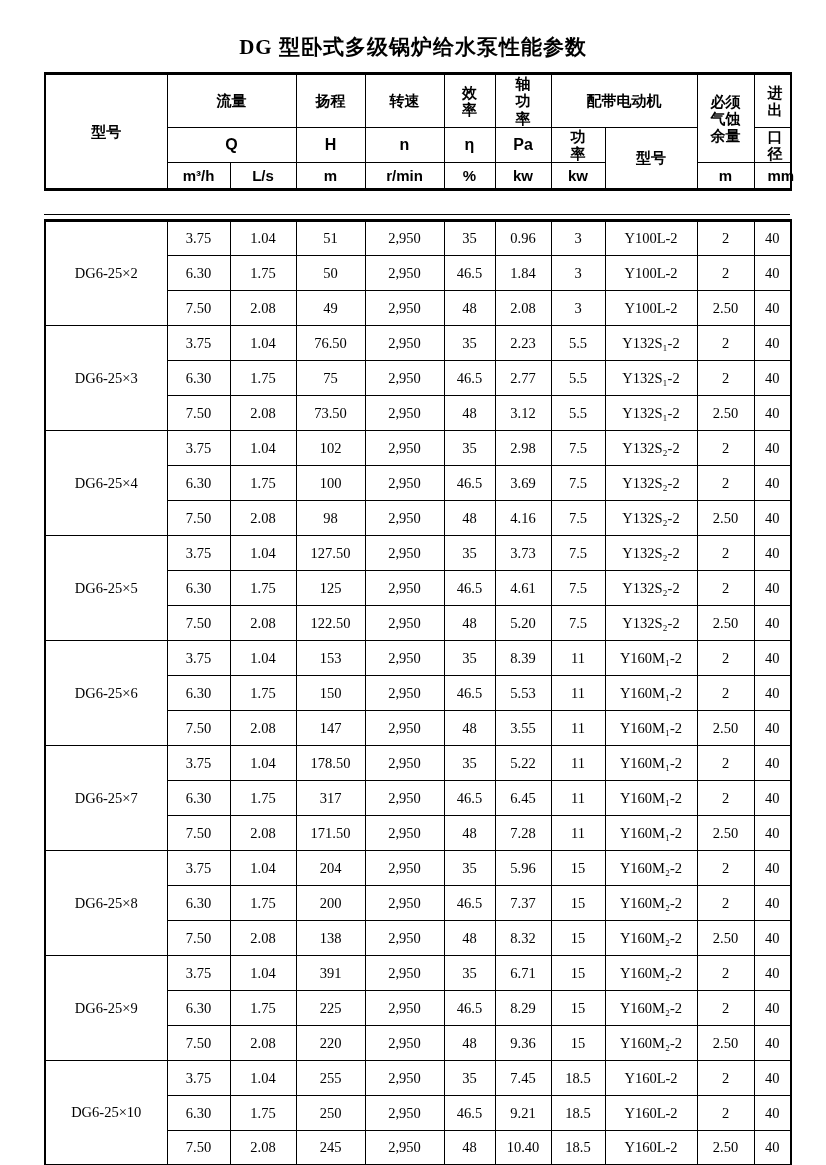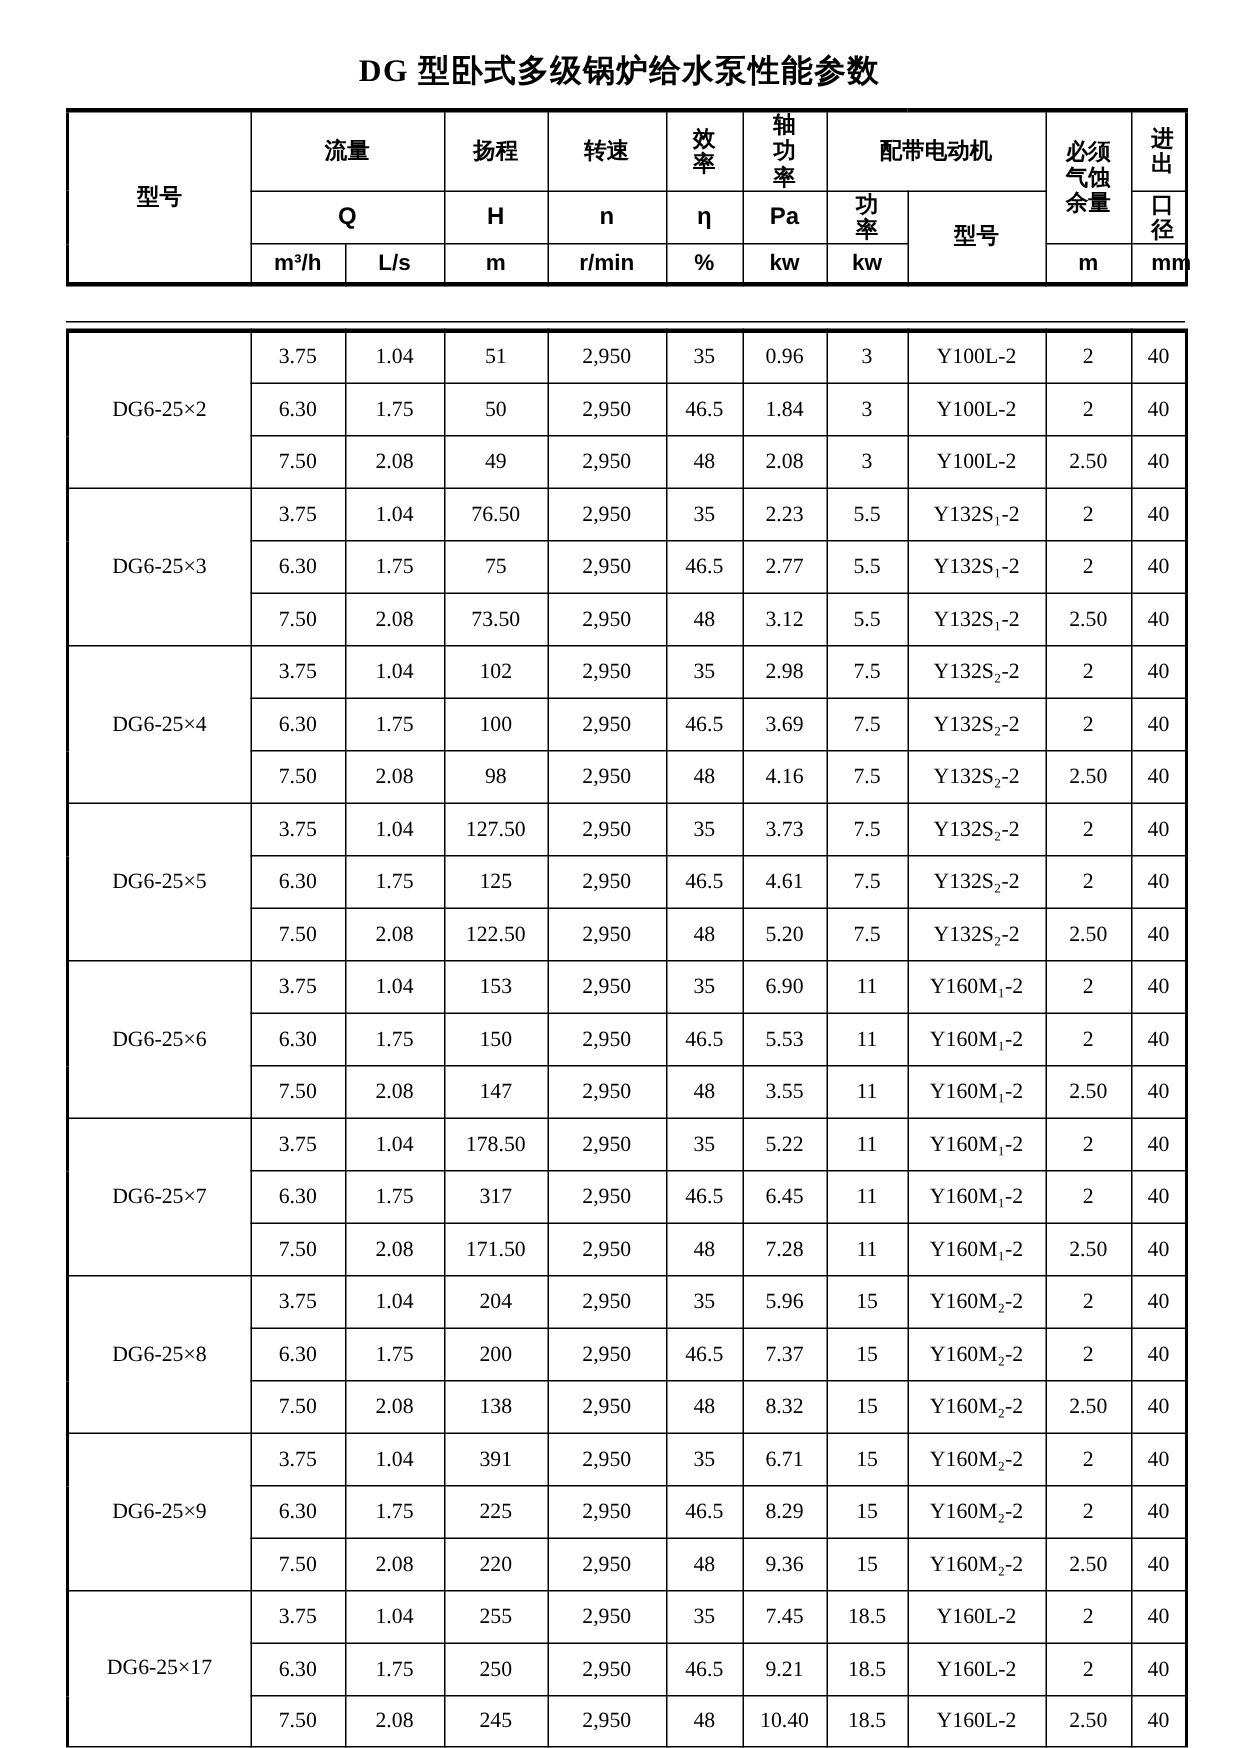--- a/index.html
+++ b/index.html
@@ -284,21 +284,21 @@
           <td>2.50</td>
           <td>40</td>
         </tr>
         <tr>
           <td rowspan="3">DG6-25×6</td>
           <td>3.75</td>
           <td>1.04</td>
           <td>153</td>
           <td>2,950</td>
           <td>35</td>
-          <td>6.90</td>
+          <td>8.39</td>
           <td>11</td>
           <td>Y160M₁-2</td>
           <td>2</td>
           <td>40</td>
         </tr>
         <tr>
           <td>6.30</td>
           <td>1.75</td>
           <td>150</td>
           <td>2,950</td>
@@ -426,21 +426,21 @@
           <td>220</td>
           <td>2,950</td>
           <td>48</td>
           <td>9.36</td>
           <td>15</td>
           <td>Y160M₂-2</td>
           <td>2.50</td>
           <td>40</td>
         </tr>
         <tr>
-          <td rowspan="3">DG6-25×17</td>
+          <td rowspan="3">DG6-25×10</td>
           <td>3.75</td>
           <td>1.04</td>
           <td>255</td>
           <td>2,950</td>
           <td>35</td>
           <td>7.45</td>
           <td>18.5</td>
           <td>Y160L-2</td>
           <td>2</td>
           <td>40</td>

